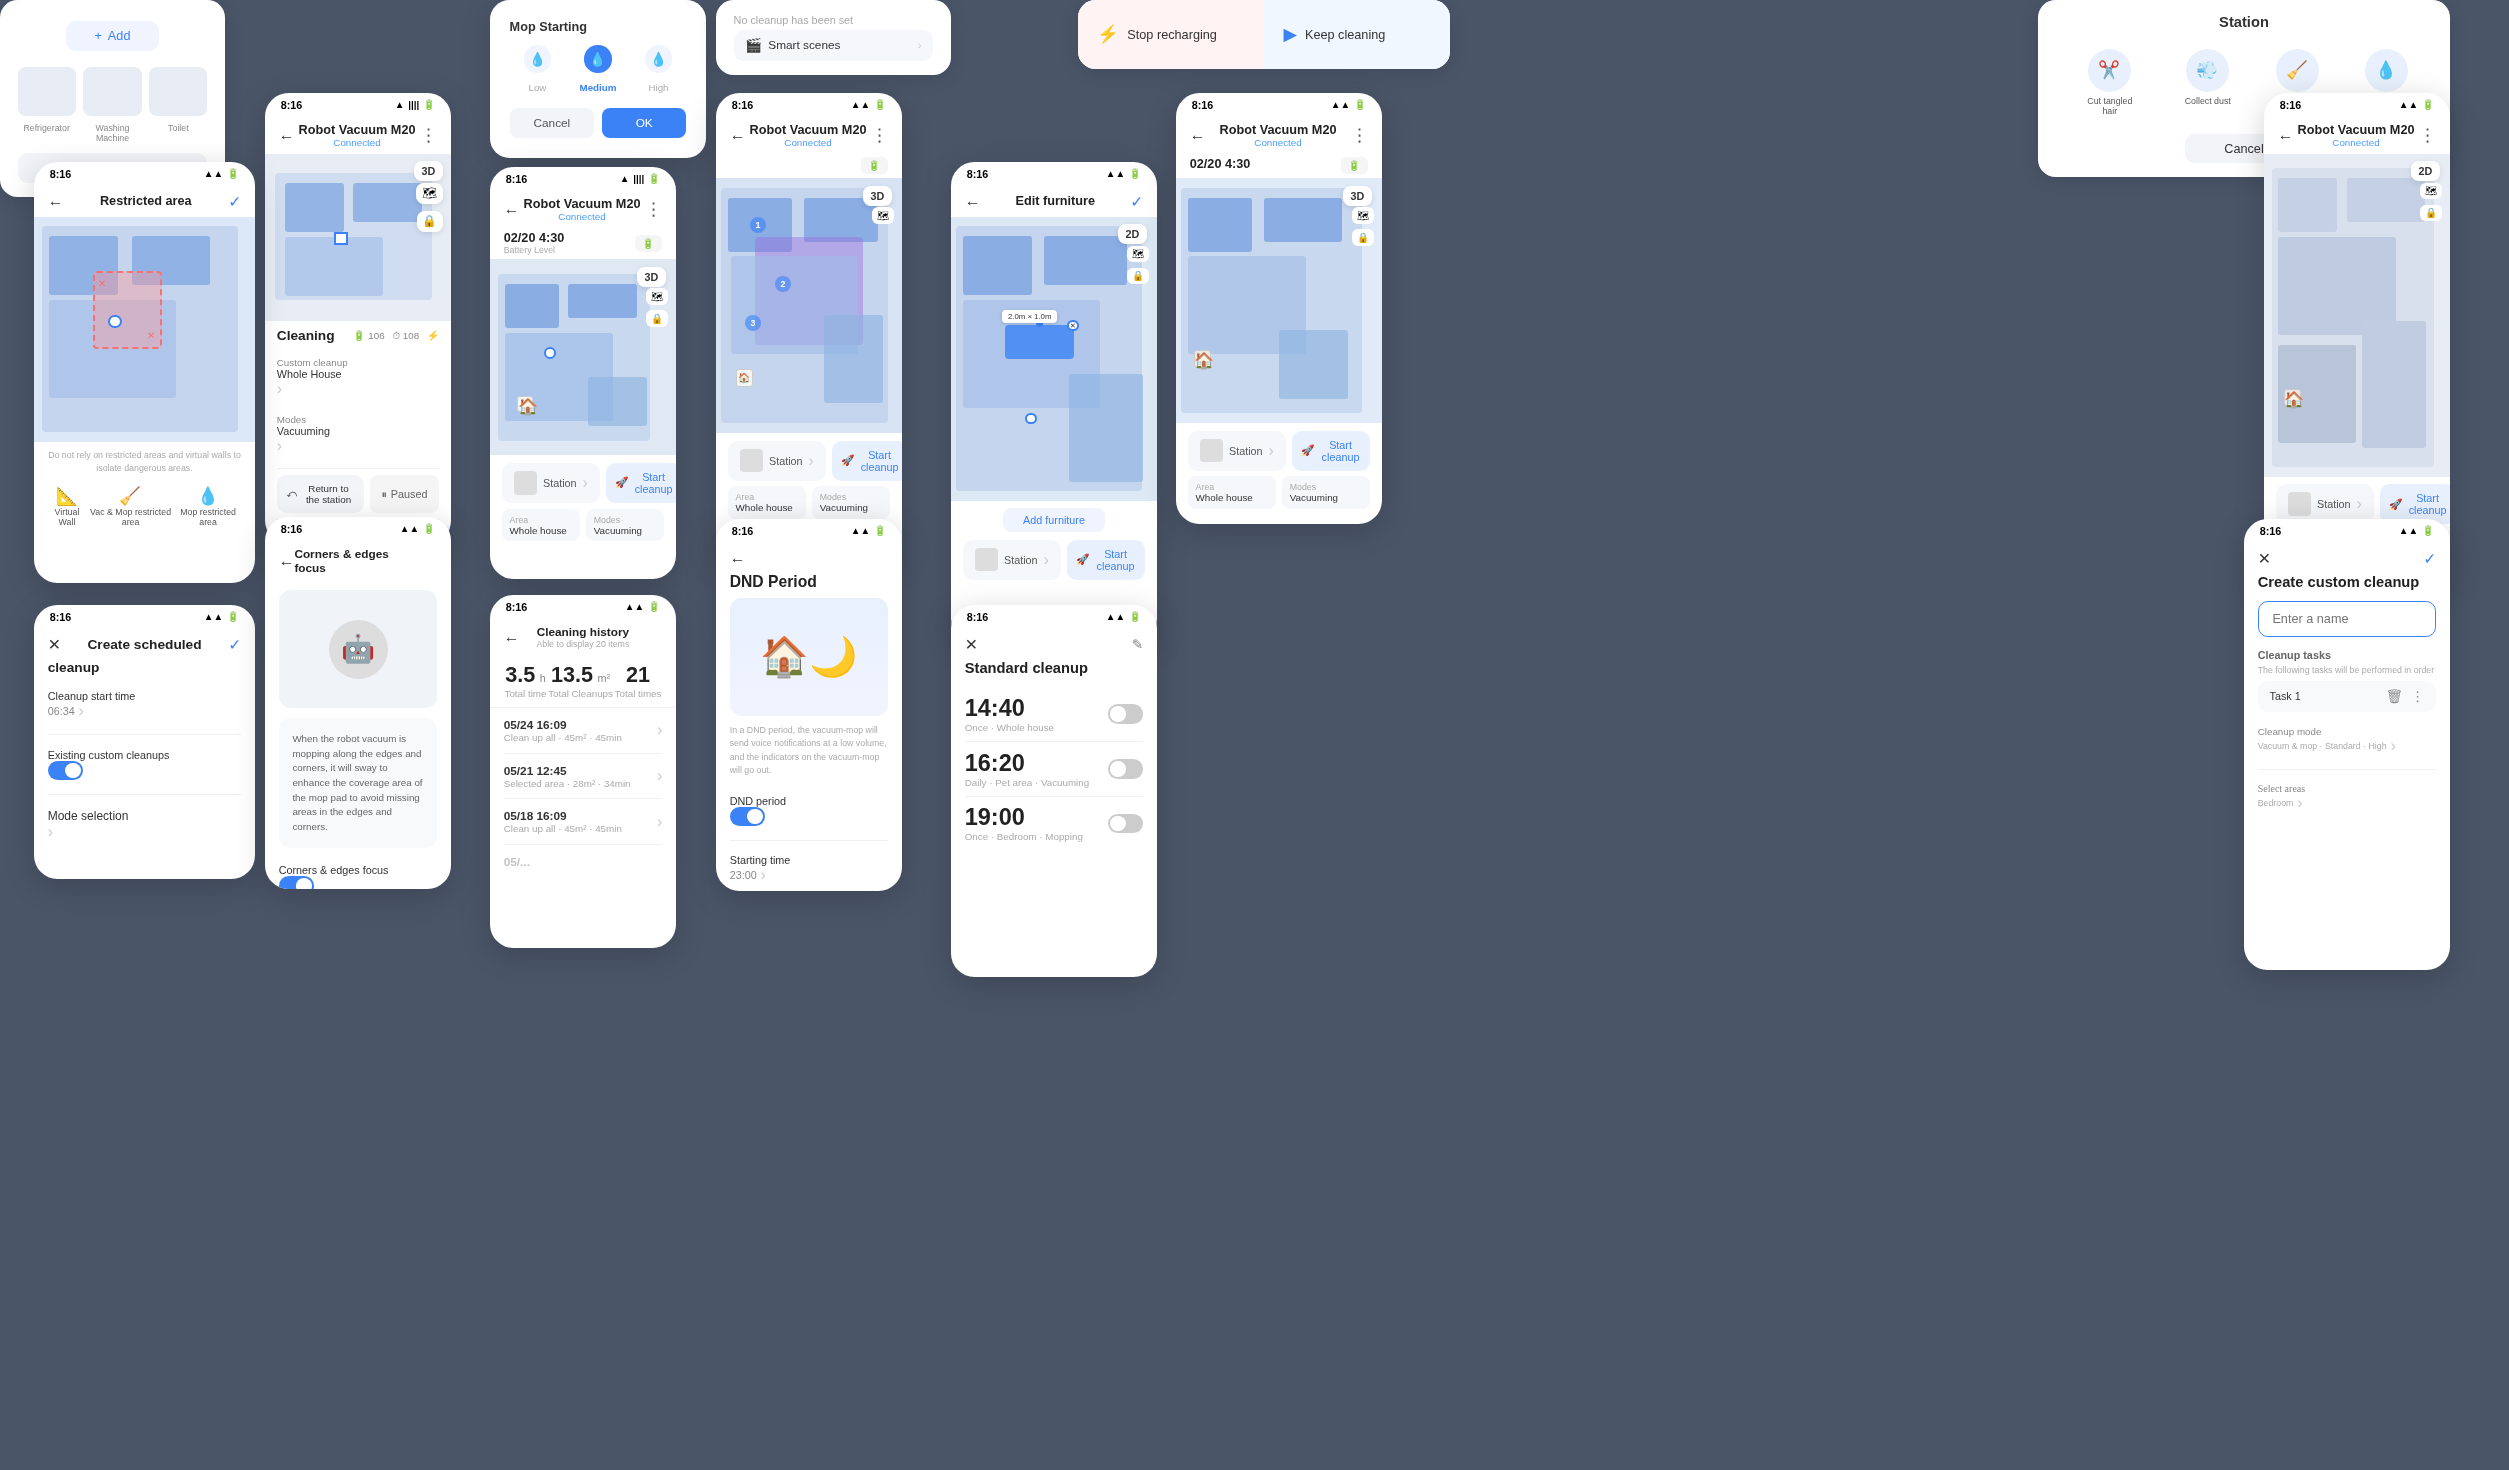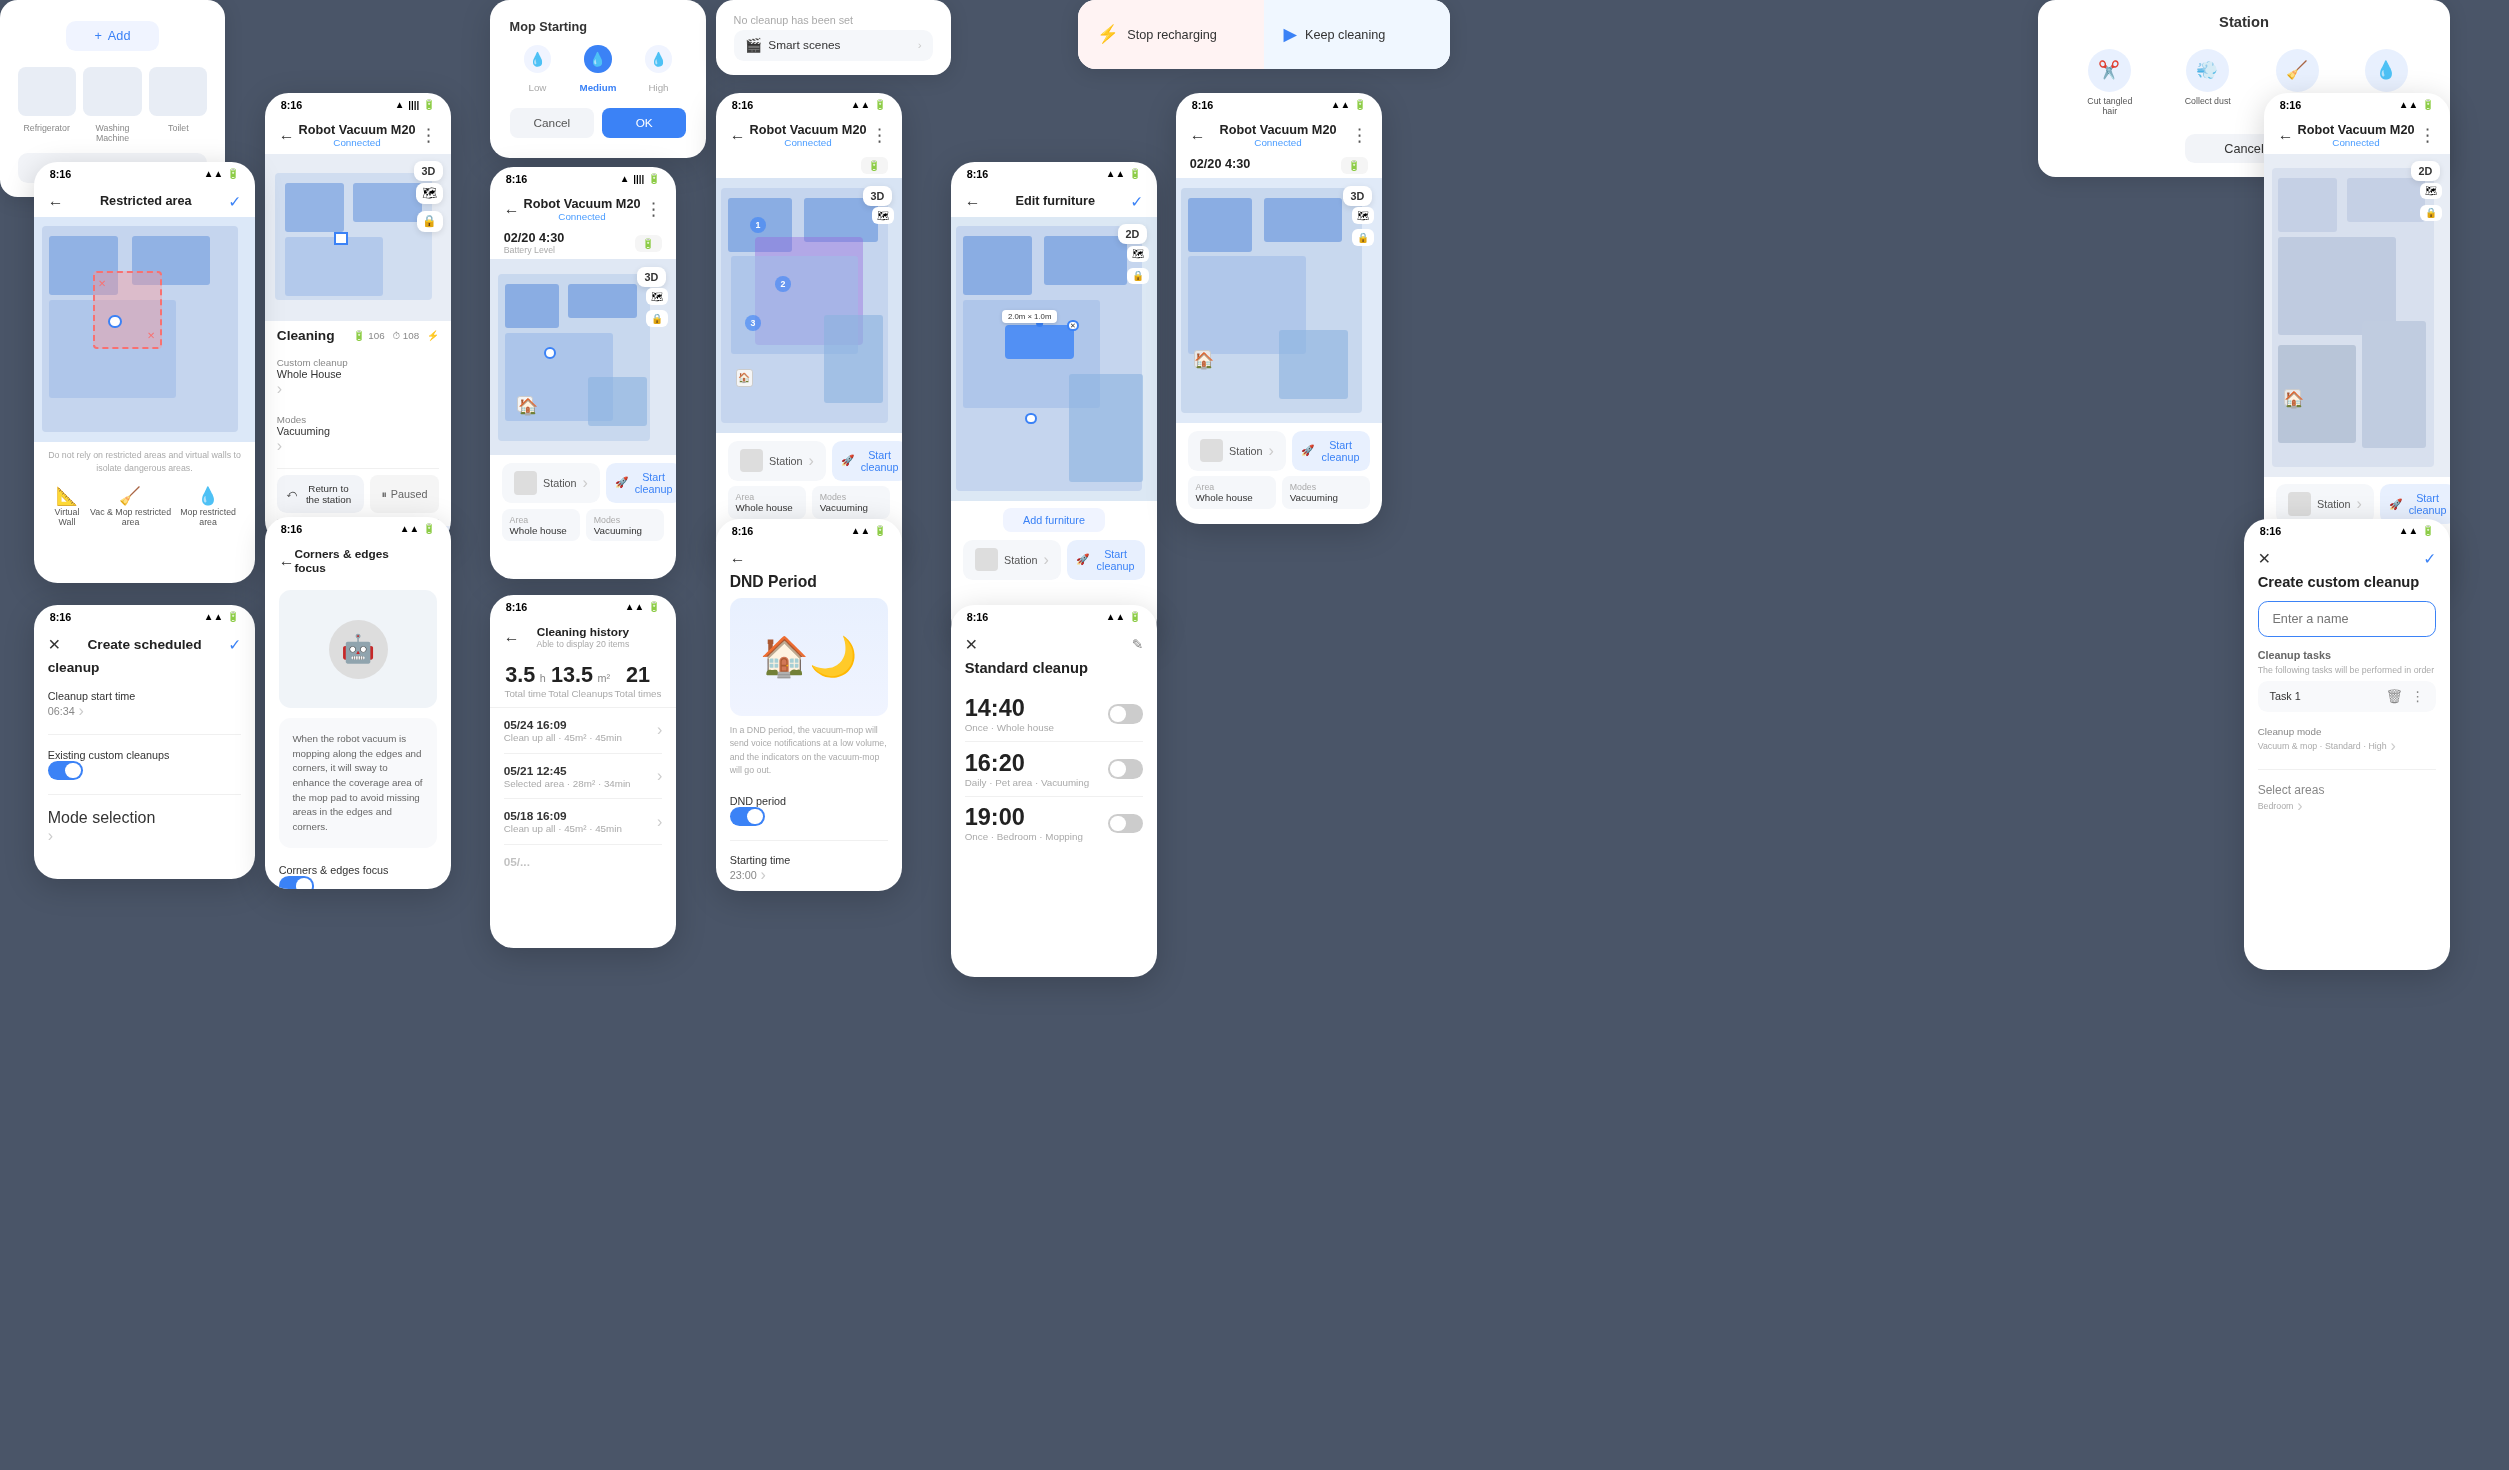--- a/index.html
+++ b/index.html
@@ -630,21 +630,21 @@
         <span style="color:#ccc;">›</span>
       </div>
     </div>
     <div class="divider"></div>
     <div class="list-row">
       <span style="font-size:10.8px;color:#333;">Existing custom cleanups</span>
       <div class="toggle toggle-on"></div>
     </div>
     <div class="divider"></div>
     <div class="list-row">
-      <span style="font-size:16px;color:#333;">Mode selection</span>
+      <span style="font-size:12px;color:#333;">Mode selection</span>
       <span style="color:#ccc;">›</span>
     </div>
   </div>
 </div>
 
 <div class="phone-card" style="left:265px; top:517px; width:186px; height:372px;">
   <div class="status-bar">
     <span>8:16</span>
     <div class="status-icons">
       <span>▲▲</span>
@@ -1039,21 +1039,21 @@
     <div class="list-row">
       <span style="font-size:9.8px;color:#888;">Cleanup mode</span>
       <div style="display:flex;align-items:center;gap:3.9px;">
         <span style="font-size:8.8px;color:#aaa;">Vacuum &amp; mop · Standard · High</span>
         <span style="color:#ccc;">›</span>
       </div>
     </div>
     <div class="divider"></div>
     
     <div class="list-row">
-      <span style="font-size:12px;color:#888;">Select areas</span>
+      <span style="font-size:10px;color:#888;font-family:Liberation Serif, serif;">Select areas</span>
       <div style="display:flex;align-items:center;gap:3.9px;">
         <span style="font-size:8.8px;color:#aaa;">Bedroom</span>
         <span style="color:#ccc;">›</span>
       </div>
     </div>
   </div>
 </div>
 
 <div class="phone-card" style="left:1176px; top:93px; width:206px; height:431px;">
   <div class="status-bar">

